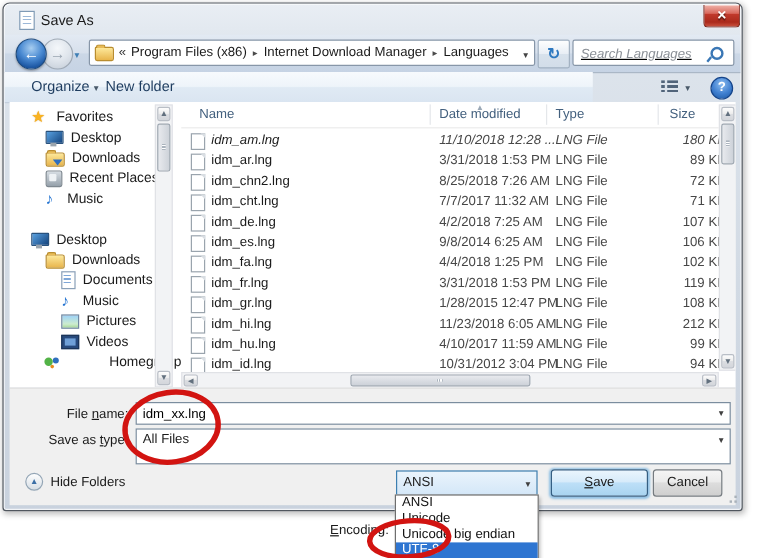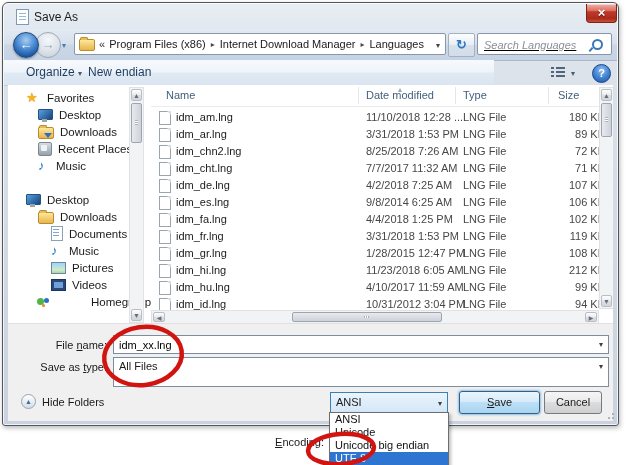--- a/index.html
+++ b/index.html
@@ -199,21 +199,21 @@
     </div>
 
     <div class="searchbox">
       <input type="text" placeholder="Search Languages" style="">
       <span class="mag"></span>
     </div>
   </div>
 
   <div class="toolbar">
     <span class="tb-item" style="left:22px;"><span>Organize</span> <span class="tb-caret">▾</span></span>
-    <span class="tb-item" style="left:84px;">New endian</span>
+    <span class="tb-item" style="left:84px;">New folder</span>
     <span class="viewsel"></span>
     <span class="view-caret">▾</span>
     <div class="help-btn"><span>?</span></div>
   </div>
 
   <div class="main">
 
     <div class="side-item" style="left:18px;top:4px;">
         <span class="ic ic-star">★</span>
         <span class="side-label">Favorites</span>
@@ -280,21 +280,21 @@
       <span class="sort-arrow">▴</span>
       <span class="hdr-cell" style="left:15px;">Name</span>
       <span class="hdr-cell" style="left:215px;">Date modified</span>
       <span class="hdr-cell" style="left:312px;">Type</span>
       <span class="hdr-cell" style="left:407px;">Size</span>
       <i class="hdr-sep" style="left:207px;"></i>
         <i class="hdr-sep" style="left:304px;"></i>
         <i class="hdr-sep" style="left:397px;"></i>
     </div>
 
-    <div class="lrow" style="top:24px;">
+    <div class="lrow" style="top:24px;font-style:italic;">
         <span class="fileicon"></span>
         <span class="cell c-name">idm_am.lng</span>
         <span class="cell c-date">11/10/2018 12:28 ...</span>
         <span class="cell c-type">LNG File</span>
         <span class="cell c-size">180 KB</span>
       </div>
     <div class="lrow" style="top:41px;">
         <span class="fileicon"></span>
         <span class="cell c-name">idm_ar.lng</span>
         <span class="cell c-date">3/31/2018 1:53 PM</span>

